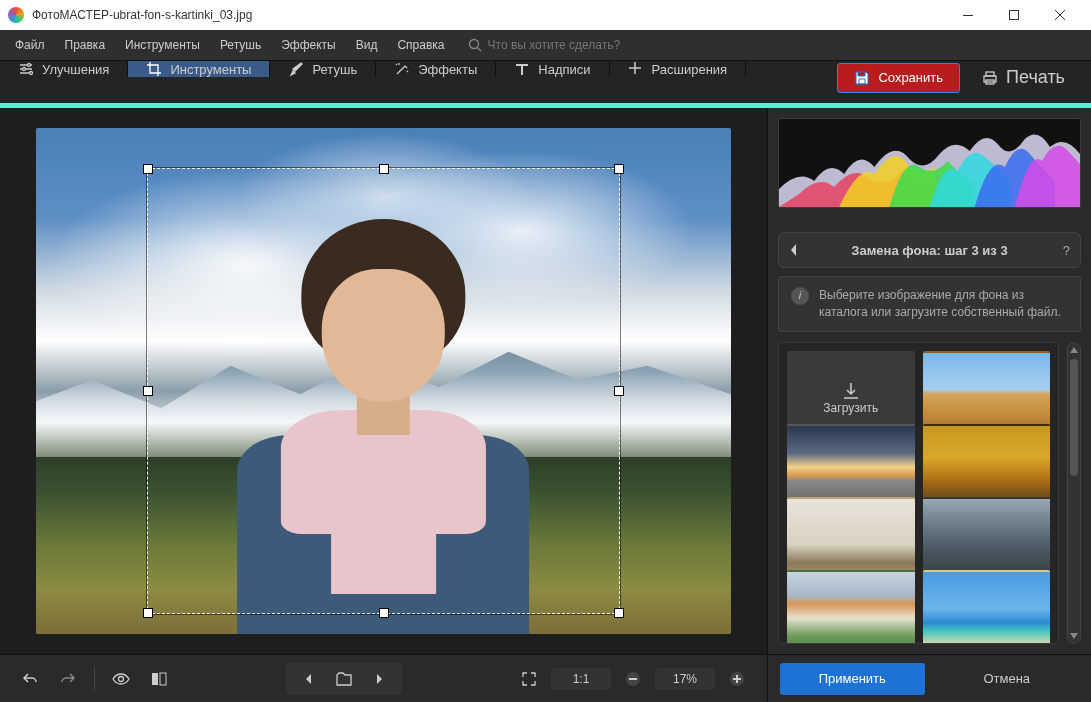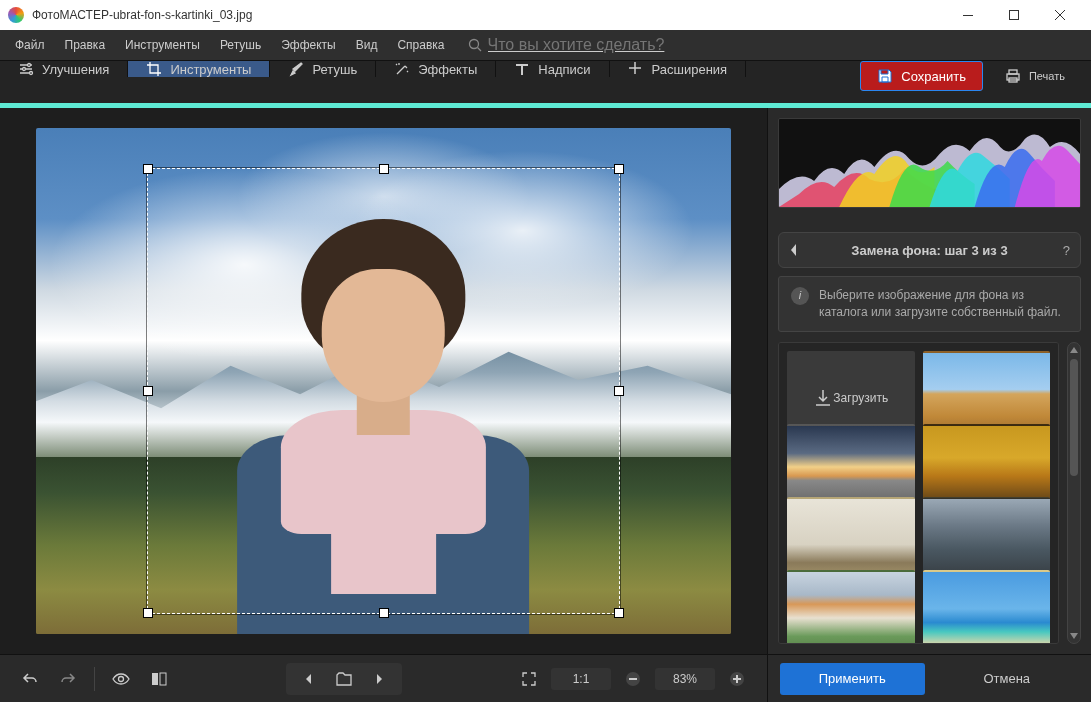--- a/index.html
+++ b/index.html
@@ -6,29 +6,29 @@
 body { background: #2b2b2b; color: #ccc; width: 1091px; height: 702px; overflow: hidden; display: flex; flex-direction: column; }
 
 .titlebar { height: 30px; background: #fff; display: flex; align-items: center; padding: 0 8px; color: #333; font-size: 12px; }
 .titlebar .logo-icon { width: 16px; height: 16px; margin-right: 8px; border-radius: 50%; background: conic-gradient(#e74c3c,#f39c12,#2ecc71,#3498db,#9b59b6,#e74c3c); }
 .titlebar .spacer { flex: 1; }
 .titlebar .winbtn { width: 46px; height: 30px; display: flex; align-items: center; justify-content: center; cursor: pointer; }
 
 .menubar { height: 30px; background: #2f2f2f; display: flex; align-items: center; padding: 0 6px; font-size: 12px; gap: 2px; }
 .menubar .mitem { padding: 4px 9px; border-radius: 3px; cursor: pointer; }
 .menubar .search { display: flex; align-items: center; gap: 6px; margin-left: 12px; color: #888; }
-.menubar .search input { background: transparent; border: none; outline: none; color: #ccc; font-size: 16px; width: 200px; text-decoration: underline; }
+.menubar .search input { background: transparent; border: none; outline: none; color: #ccc; font-size: 12px; width: 200px; }
 
 .toolbar { height: 48px; background: #242424; border-top: 1px solid #111; border-bottom: 5px solid #5eead4; display: flex; align-items: flex-start; }
 .toolbar .tbtn { display: flex; align-items: center; gap: 8px; padding: 0 18px; font-size: 13px; cursor: pointer; border-right: 1px solid #111; }
 .toolbar .tbtn.active { background: #3a5a8a; }
 .toolbar .ticon { width: 16px; height: 16px; display: inline-block; }
 .toolbar .right { margin-left: auto; display: flex; align-items: center; gap: 10px; padding-right: 14px; }
 .toolbar .save-btn { background: #b91c1c; border: 1px solid #2a87f0; border-radius: 3px; padding: 6px 16px; display: flex; align-items: center; gap: 8px; color: #fff; cursor: pointer; font-size: 13px; }
-.toolbar .print-btn { display: flex; align-items: center; gap: 8px; padding: 6px 12px; cursor: pointer; font-size: 11px; }
+.toolbar .print-btn { display: flex; align-items: center; gap: 8px; padding: 6px 12px; cursor: pointer; font-size: 18px; }
 
 .main { flex: 1; display: flex; overflow: hidden; }
 
 .canvas-area { flex: 1; background: #1e1e1e; display: flex; flex-direction: column; }
 .canvas-viewport { flex: 1; position: relative; overflow: hidden; padding: 20px 36px; }
 .photo { position: relative; width: 100%; height: 100%; border-radius: 2px; overflow: hidden; background: linear-gradient(to bottom, #4a7fb8 0%, #5d8fc5 18%, #cfd9e2 32%, #ffffff 42%, #8a9da8 52%, #d8e0e5 58%, #ffffff 62%, #3a5942 68%, #6b7d3c 78%, #8a9142 88%, #7a6f3a 100%); }
 .photo .clouds { position:absolute; top:0; left:0; right:0; height:45%; background: radial-gradient(ellipse 40% 60% at 30% 60%, rgba(255,255,255,.9) 0%, rgba(255,255,255,0) 70%), radial-gradient(ellipse 35% 50% at 70% 45%, rgba(255,255,255,.85) 0%, rgba(255,255,255,0) 70%), radial-gradient(ellipse 30% 40% at 50% 30%, rgba(255,255,255,.7) 0%, rgba(255,255,255,0) 70%); }
 .photo .mountain { position:absolute; top:40%; left:0; right:0; height:28%; background: linear-gradient(to bottom, #5b7a8f 0%, #8fa5b5 30%, #d3dce3 50%, #f5f8fa 65%, #4a5f3f 100%); clip-path: polygon(0 50%, 8% 35%, 18% 55%, 28% 25%, 38% 45%, 48% 20%, 58% 40%, 68% 15%, 78% 35%, 88% 25%, 100% 45%, 100% 100%, 0 100%); }
 .photo .trees { position:absolute; bottom:0; left:0; right:0; height:35%; background: linear-gradient(to bottom, #2d4028 0%, #3a5232 20%, #6b7a3a 50%, #8c8b42 75%, #7d6d38 100%); }
 .photo .person { position:absolute; left:50%; top:18%; transform:translateX(-50%); width:42%; height:82%; }
@@ -57,21 +57,21 @@
 .histogram { height: 90px; margin: 10px 10px 8px 10px; background: #111; border: 1px solid #3a3a3a; border-radius: 2px; position:relative; overflow:hidden; }
 .panel-title { height: 36px; background: #333; border:1px solid #444; margin: 16px 10px 8px 10px; border-radius:6px; display:flex; align-items:center; justify-content:center; gap:8px; font-size:13px; font-weight:bold; position:relative; }
 .panel-title .back { position:absolute; left:10px; cursor:pointer; }
 .panel-title .help { position:absolute; right:10px; cursor:pointer; color:#aaa; font-weight:normal; }
 .info-box { margin:0 10px 10px 10px; background:#333; border:1px solid #444; border-radius:3px; padding:10px 12px; display:flex; gap:10px; font-size:12px; color:#aaa; line-height:1.4; }
 .info-box .info-icon { flex:0 0 18px; height:18px; border-radius:50%; background:#555; display:flex; align-items:center; justify-content:center; font-style:italic; font-size:11px; color:#ccc; }
 
 .thumbs-wrap { flex:1; margin:0 10px 10px 10px; display:flex; gap:8px; overflow:hidden; }
 .thumbs { flex:1; display:grid; grid-template-columns: 1fr 1fr; gap:8px; overflow-y:auto; padding:8px; background:#252525; border:1px solid #3a3a3a; border-radius:3px; }
 .thumb { aspect-ratio: 4/3; border-radius:2px; cursor:pointer; border:2px solid transparent; overflow:hidden; position:relative; }
-.thumb.load { background:#3a3a3a; display:flex; flex-direction:row; align-items:center; justify-content:center; font-size:12px; }
+.thumb.load { background:#3a3a3a; display:flex; flex-direction:column; align-items:center; justify-content:center; font-size:12px; }
 .scrollbar { width:14px; background:#333; border:1px solid #444; border-radius:7px; display:flex; flex-direction:column; align-items:center; justify-content:space-between; padding:4px 0; }
 .scrollbar .sthumb { width:8px; height:40%; background:#555; border-radius:4px; margin-top:6px; }
 
 .sidebar-footer { height:48px; background:#2a2a2a; border-top:1px solid #111; display:flex; align-items:center; gap:10px; padding:16px 12px; }
 .apply-btn { flex:1; background:#1e72d6; color:#fff; border-radius:3px; height:32px; display:flex; align-items:center; justify-content:center; cursor:pointer; font-size:13px; }
 .cancel-btn { flex:1; height:32px; display:flex; align-items:center; justify-content:center; cursor:pointer; font-size:13px; border-radius:3px; }
 
 svg { display:block; }
 </style>
 </head>
@@ -267,21 +267,21 @@
             <path d="M1 5V1h4M13 5V1H9M1 9v4h4M13 9v4H9"></path>
           </svg>
         </div>
       <div class="zoom-label">1:1</div>
       <div class="bb-btn">
           <svg width="16" height="16" viewBox="0 0 16 16">
             <circle cx="8" cy="8" r="7" fill="#444"></circle>
             <rect x="4" y="7" width="8" height="2" fill="#ccc"></rect>
           </svg>
         </div>
-      <div class="zoom-label">83%</div>
+      <div class="zoom-label">17%</div>
       <div class="bb-btn">
           <svg width="16" height="16" viewBox="0 0 16 16">
             <circle cx="8" cy="8" r="7" fill="#444"></circle>
             <rect x="4" y="7" width="8" height="2" fill="#ccc"></rect>
             <rect x="7" y="4" width="2" height="8" fill="#ccc"></rect>
           </svg>
         </div>
     </div>
   </div>
 

